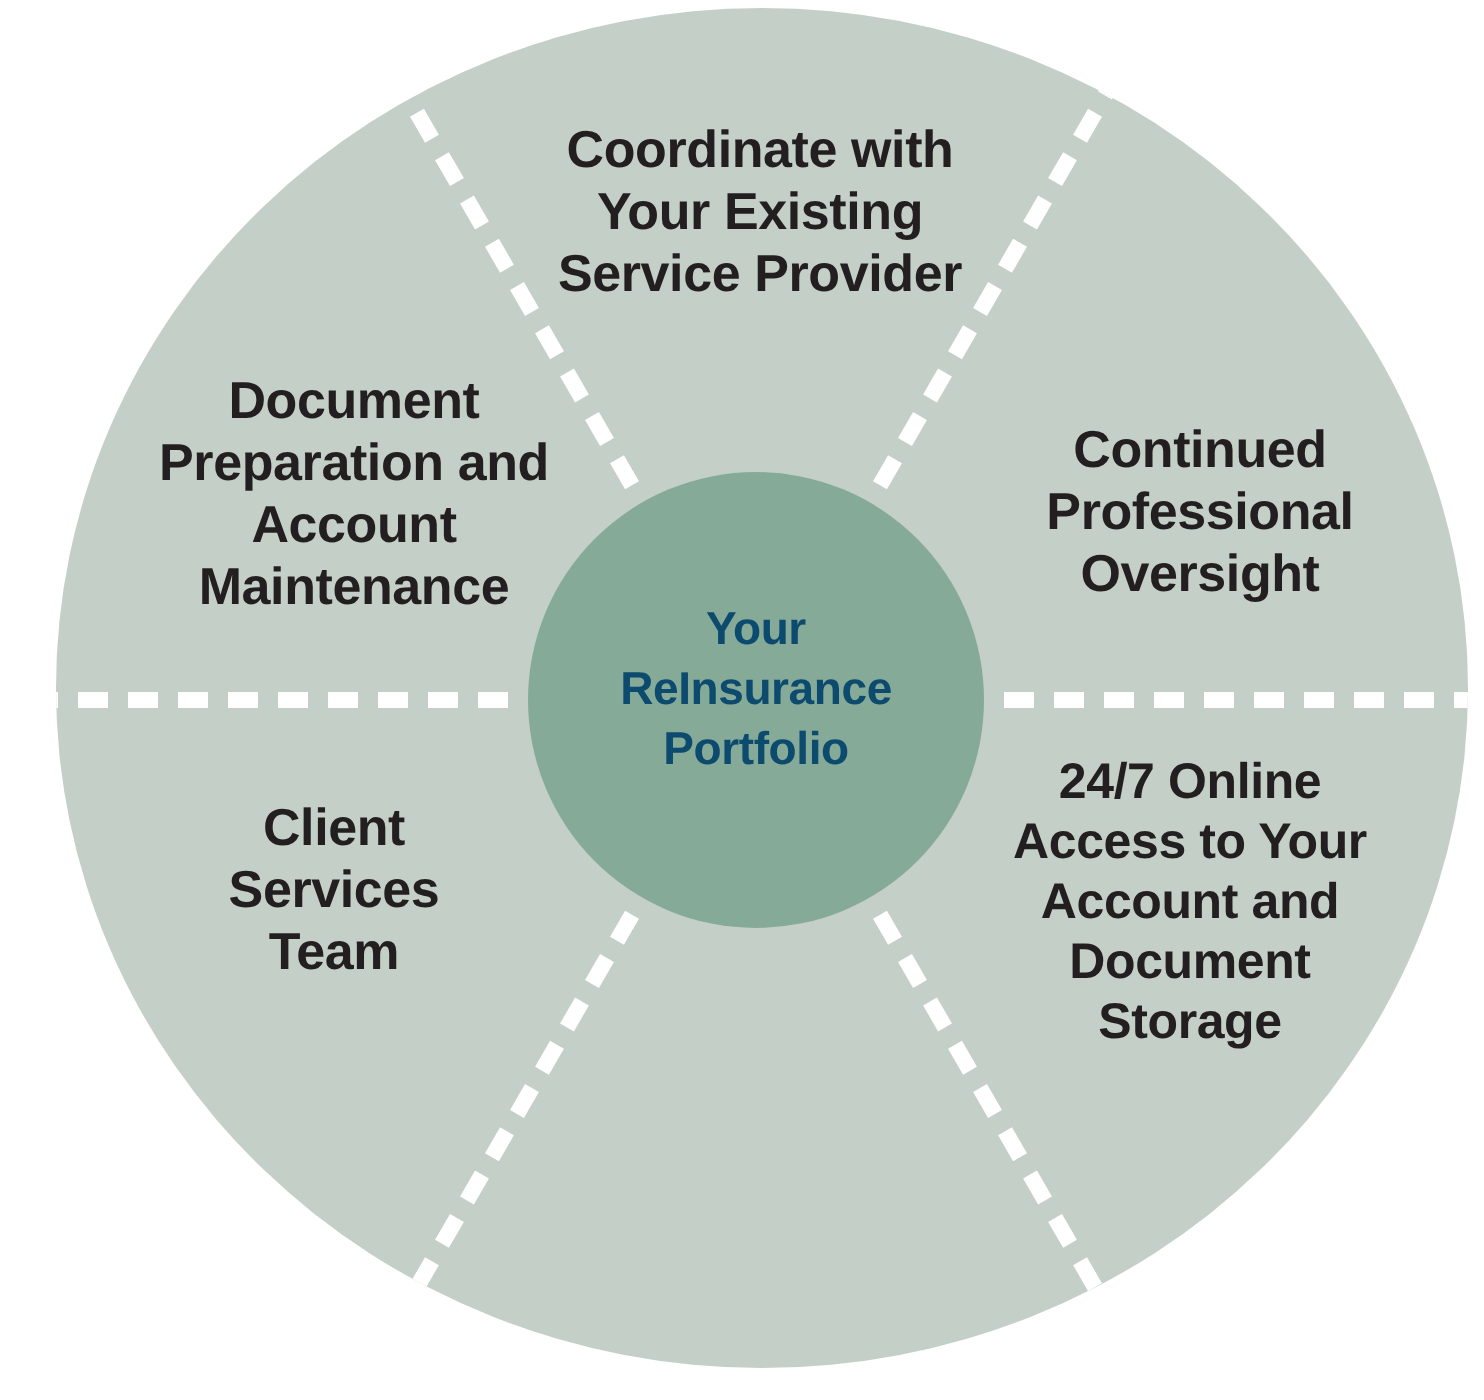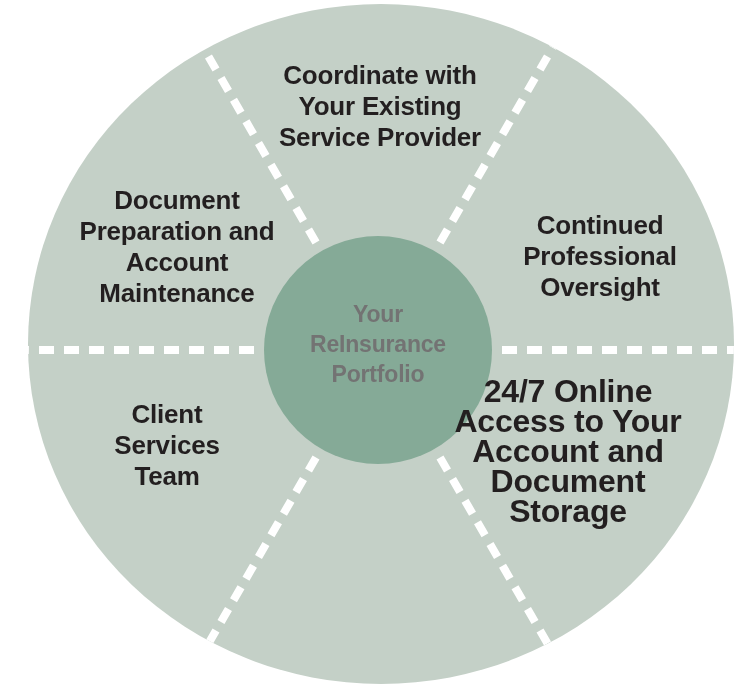--- a/index.html
+++ b/index.html
@@ -40,30 +40,30 @@
     font-size: 26px;
     line-height: 31px;
     letter-spacing: -0.2px;
   }
   .center-label {
     position: absolute;
     transform: translate(-50%, -50%);
     width: max-content;
     text-align: center;
     white-space: pre-line;
-    color: #737373;
+    color: #0c4a6e;
     font-weight: 700;
     font-size: 23px;
     line-height: 30px;
     letter-spacing: -0.2px;
   }
   
   .pos-top         { left: 380px; top: 106px; }
   .pos-upper-right { left: 600px; top: 256px; }
-  .pos-lower-right { left: 568px; top: 451px; font-size: 32px; line-height: 30px; }
+  .pos-lower-right { left: 595px; top: 451px; font-size: 25px; line-height: 30px; }
   .pos-bottom      { left: 380px; top: 561px; line-height: 30px; }
   .pos-lower-left  { left: 167px; top: 445px; }
   .pos-upper-left  { left: 177px; top: 247px; }
   .pos-center      { left: 378px; top: 344px; }
 </style>
 </head>
 <body>
 
 <div class="stage">
 

